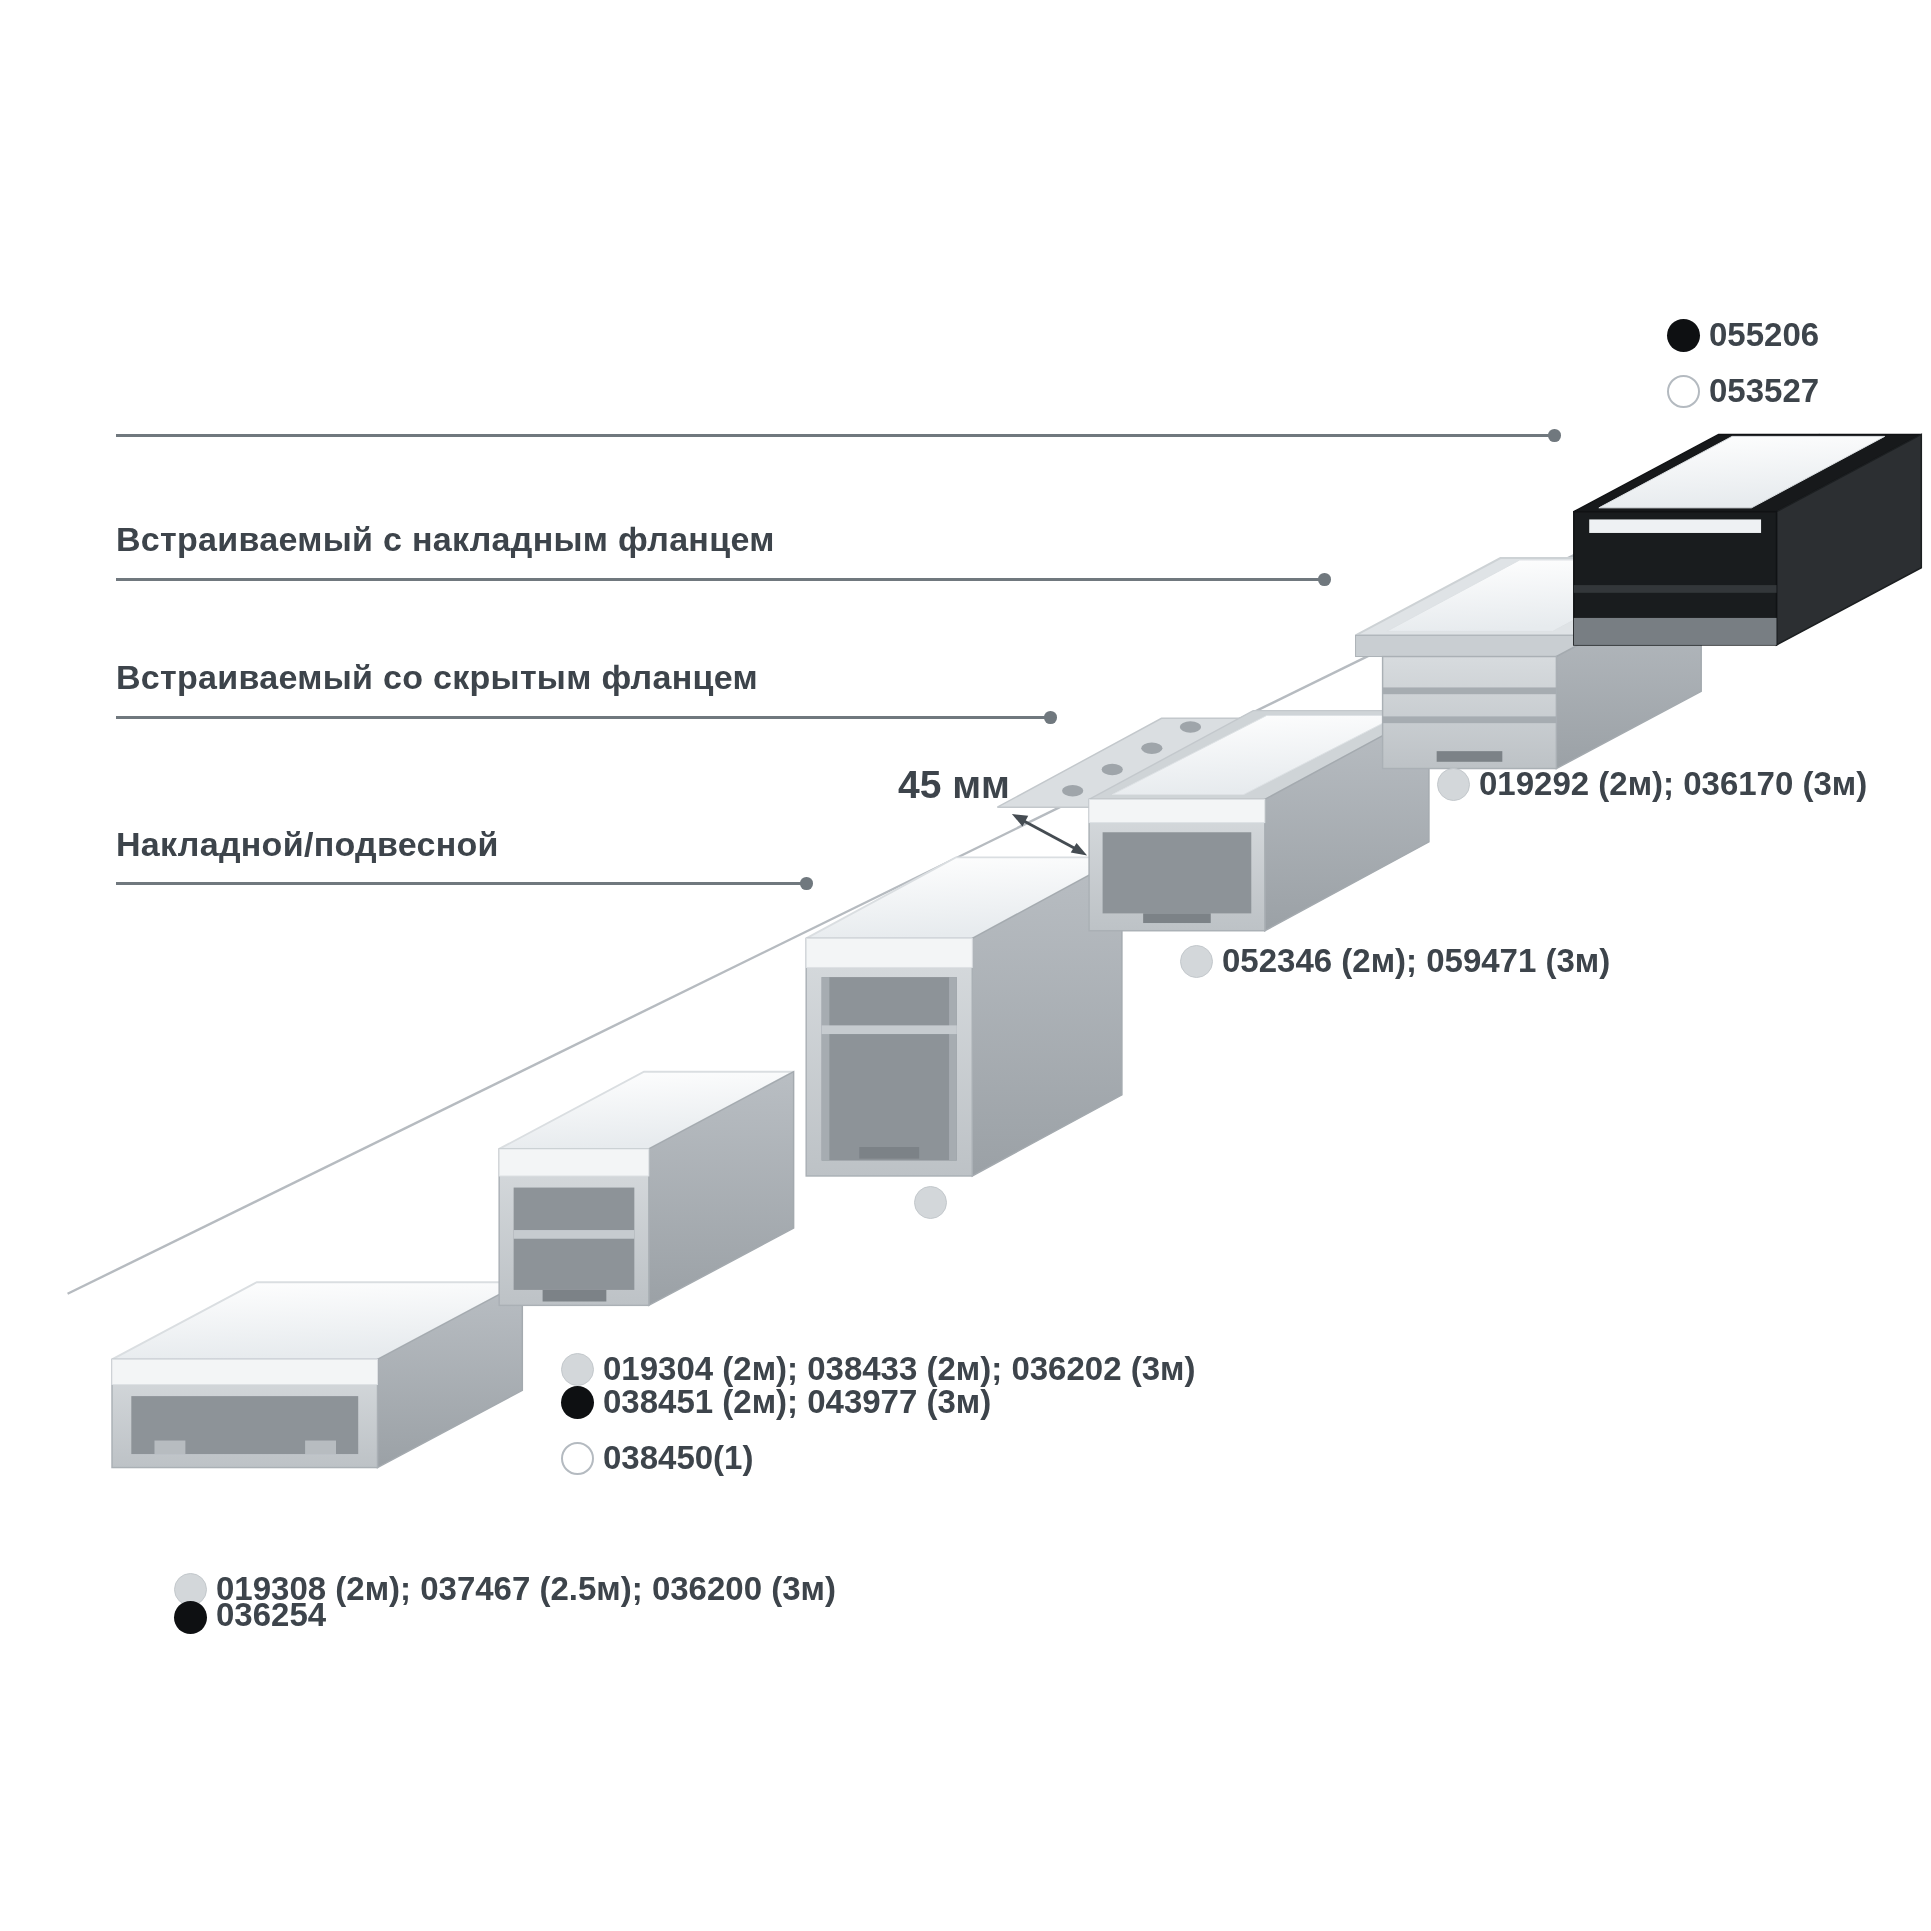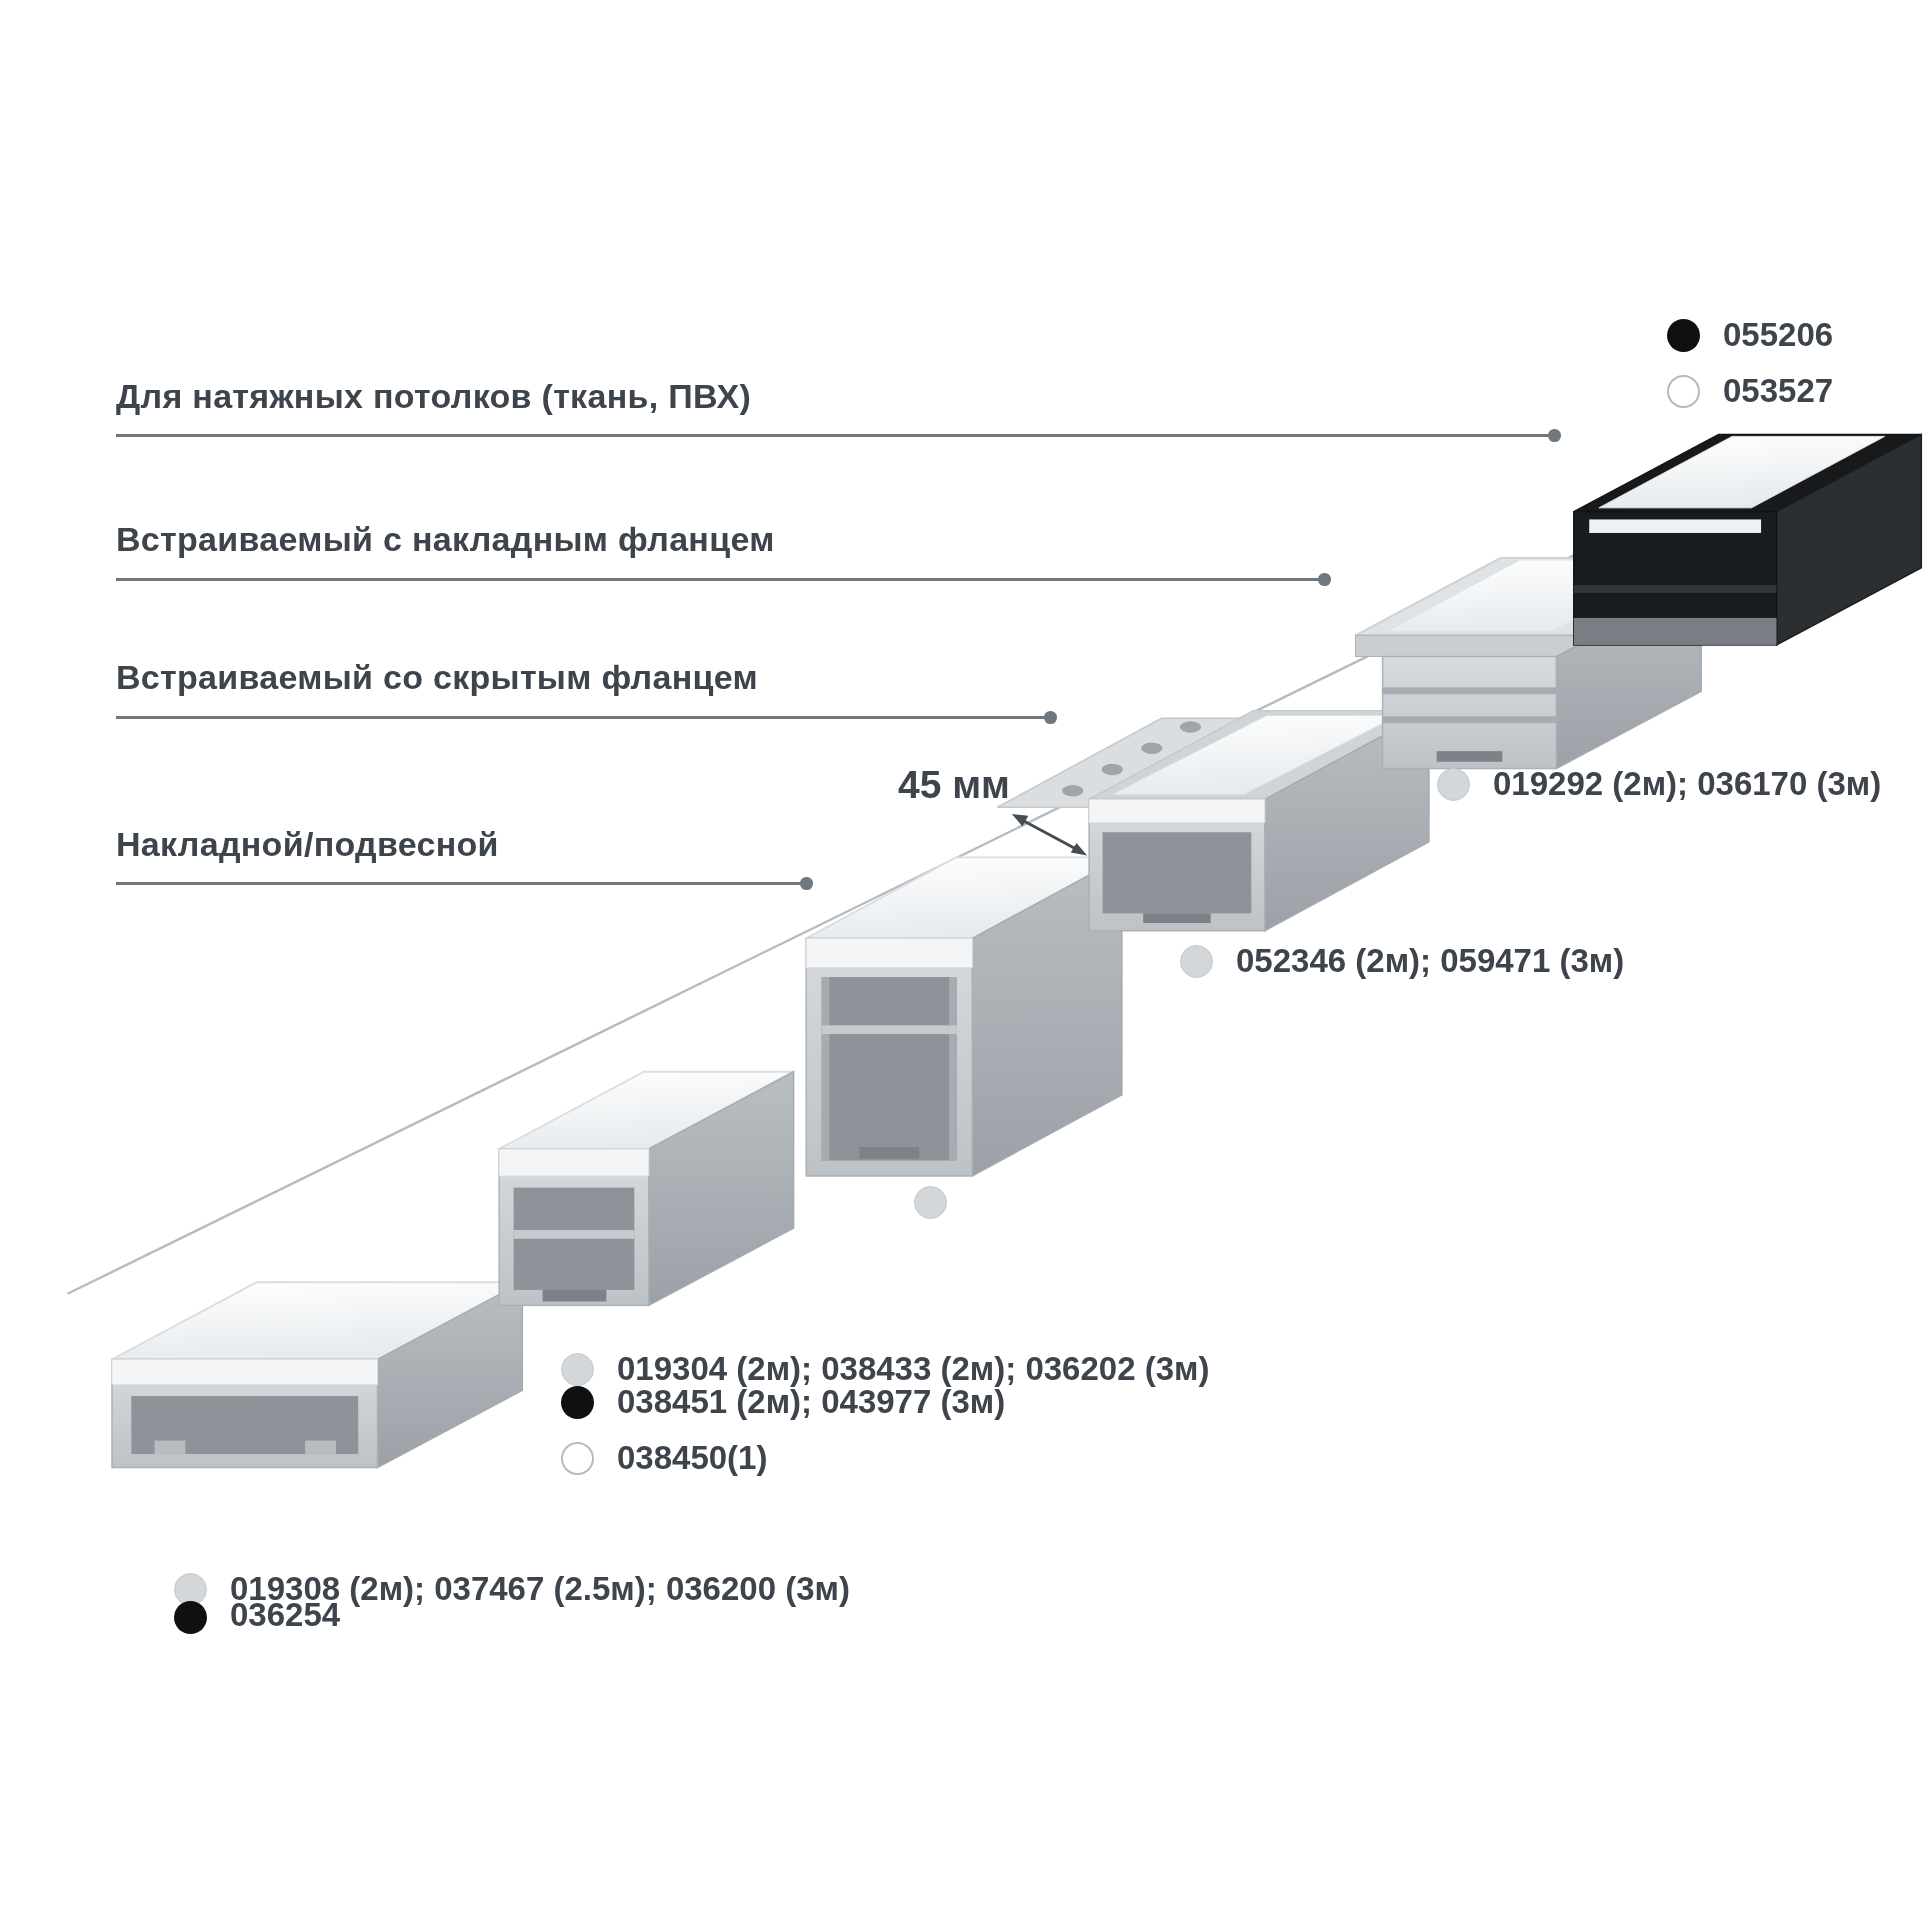--- a/index.html
+++ b/index.html
@@ -15,21 +15,21 @@
     position:absolute;height:2.9px;background:#70787e;
   }
   .leader-dot{
     position:absolute;right:-5.8px;top:-4.8px;width:12.6px;height:12.6px;border-radius:50%;
     background:#70787e;display:block;
   }
   .dim-label{
     position:absolute;font-size:39px;font-weight:700;white-space:nowrap;
   }
   .code-row{
-    position:absolute;display:flex;align-items:center;gap:23px;height:42px;
+    position:absolute;display:flex;align-items:center;gap:9px;height:42px;
     font-size:33px;font-weight:700;white-space:nowrap;
   }
   .dot{
     width:33px;height:33px;border-radius:50%;flex:0 0 33px;box-sizing:border-box;display:block;
   }
   .dot.gray{background:#d3d7da;border:1px solid #c3c8cc;}
   .dot.black{background:#0e1012;}
   .dot.white{background:#ffffff;border:2.9px solid #b4bac0;}
   .code-text{display:block;}
 </style>
@@ -137,21 +137,20 @@
       <rect x="1630" y="640" width="210" height="28" fill="#787e83"></rect>
     </g>
 
     <g>
       <line x1="1060" y1="850" x2="1114" y2="879" stroke="#454c52" stroke-width="3"></line>
       <polygon points="1048,843 1059,856 1065,845" fill="#454c52"></polygon>
       <polygon points="1126,886 1109,883 1115,873" fill="#454c52"></polygon>
     </g>
   </svg>
 
-  <div class="cat-text" style="left:116px;top:377px;">Для натяжных потолков (ткань, ПВХ)</div>
   <div class="leader-line" style="left:116px;top:434px;width:1439px;">
     <span class="leader-dot"></span>
   </div>
 
   <div class="cat-text" style="left:116px;top:520px;">Встраиваемый с накладным фланцем</div>
   <div class="leader-line" style="left:116px;top:578px;width:1209px;">
     <span class="leader-dot"></span>
   </div>
 
   <div class="cat-text" style="left:116px;top:658px;">Встраиваемый со скрытым фланцем</div>

